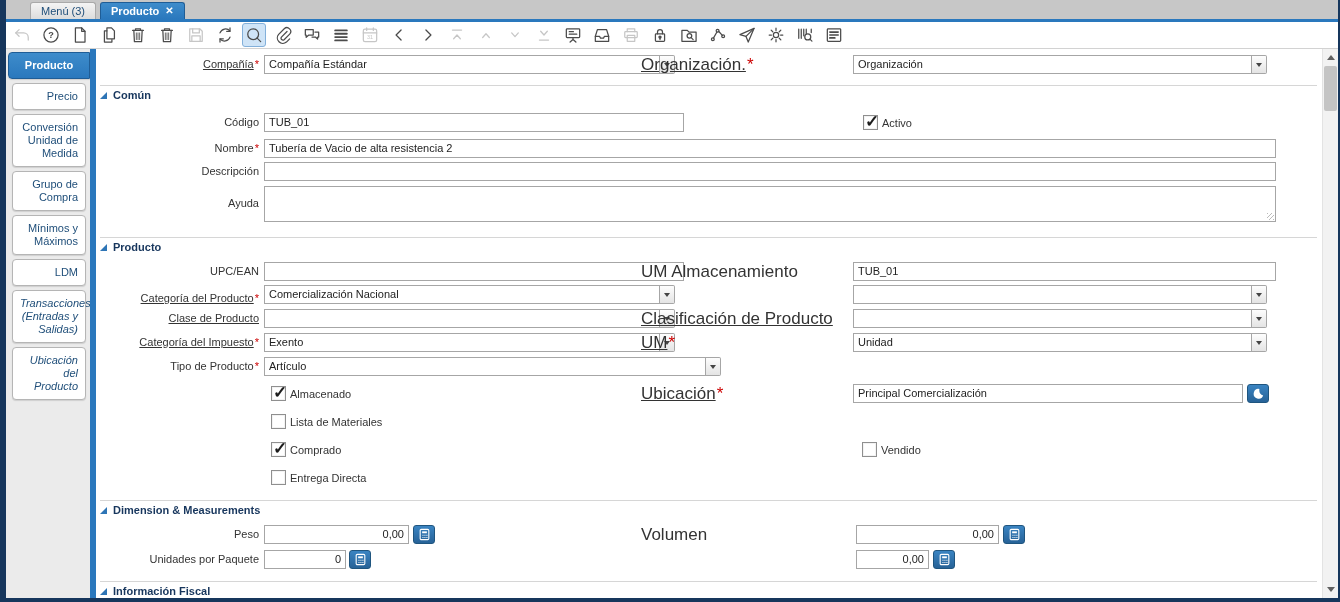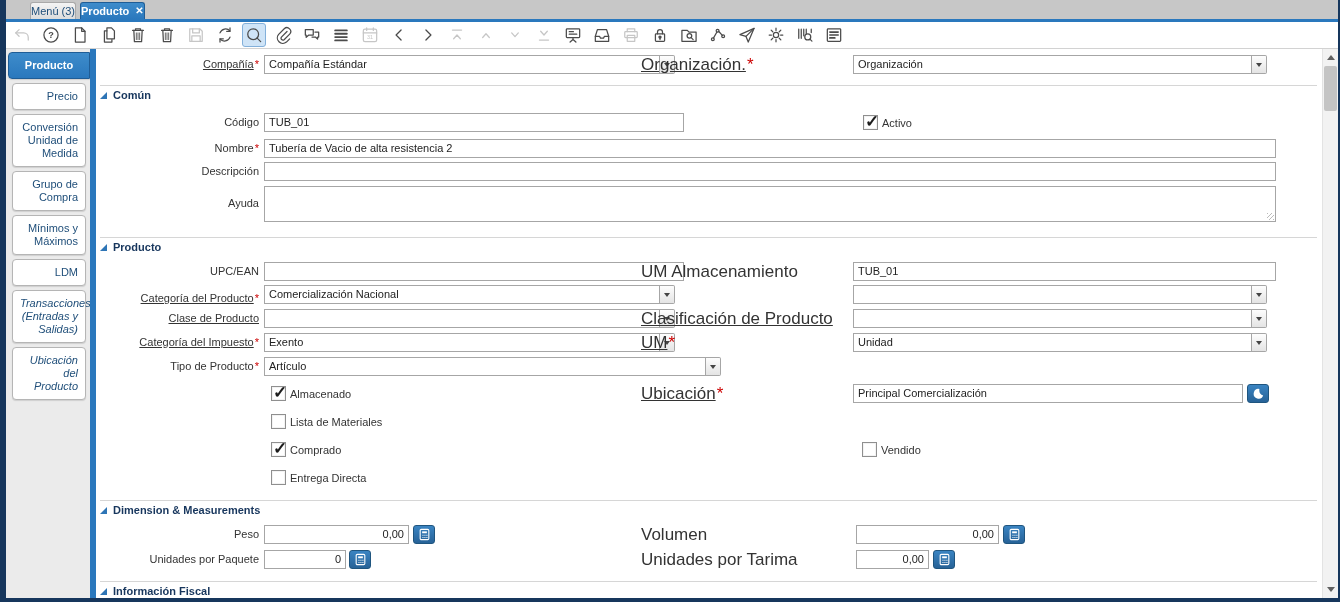--- a/index.html
+++ b/index.html
@@ -5,21 +5,21 @@
   * { margin:0; padding:0; box-sizing:border-box; }
   html,body { background:#9a9a9a; }
   #app {
     position:relative; width:1340px; height:602px; overflow:hidden;
     font-family:"Liberation Sans", sans-serif; background:#fff;
     border-left:6px solid #16365c; border-right:2px solid #16365c; border-bottom:4px solid #16365c;
   }
   
   .tabbar { position:absolute; left:0; top:0; right:0; height:19px; background:#c7c7c7;
             display:flex; align-items:flex-end; padding-left:24px; gap:4px; }
-  .wtab { height:17px; display:flex; align-items:center; gap:6px; padding:0 0;
+  .wtab { height:17px; display:flex; align-items:center; gap:6px; padding:0 10px;
           font-size:11px; border-radius:3px 3px 0 0; }
   .wtab.inactive { background:linear-gradient(#f4f4f4,#dcdcdc); border:1px solid #a9a9a9; border-bottom:none;
           color:#1f4e79; }
   .wtab.active { background:linear-gradient(#3e8ccb,#2a78bd); border:1px solid #1f5d96; border-bottom:none;
           color:#fff; font-weight:bold; }
   .wtab .x { font-size:10px; font-weight:bold; color:#fff; line-height:10px; }
   .bluestripe { position:absolute; left:0; top:19px; right:0; height:3px; background:#2a78bd; }
   
   .toolbar { position:absolute; left:0; top:22px; right:0; height:27px; background:#fff;
              border-bottom:1px solid #d2d2d2; display:flex; align-items:center; padding-left:4px; gap:5px; }
@@ -423,21 +423,20 @@
 
     <div class="lblL" style="top:501px"><span class="t">Unidades por Paquete</span></div>
     <div class="txt num" style="left:168px;top:501px;width:82px">0</div>
     <div class="bluebtn" style="left:253px;top:501px">
       <svg viewBox="0 0 14 16" width="11" height="13">
           <rect x="1.5" y="1.5" width="11" height="13" rx="1.5" fill="none" stroke="#fff" stroke-width="1.4"></rect>
           <rect x="4" y="4" width="6" height="2.4" fill="#fff"></rect>
           <path d="M4.3 9h1.5M6.8 9h1.5M9.3 9h1.5M4.3 11.8h1.5M6.8 11.8h1.5M9.3 11.8h1.5" stroke="#fff" stroke-width="1.1"></path>
         </svg>
     </div>
-    <div class="lblR" style="top:501px"><span class="t">Unidades por Tarima</span></div>
     <div class="txt num" style="left:760px;top:501px;width:73px">0,00</div>
     <div class="bluebtn" style="left:837px;top:501px">
       <svg viewBox="0 0 14 16" width="11" height="13">
           <rect x="1.5" y="1.5" width="11" height="13" rx="1.5" fill="none" stroke="#fff" stroke-width="1.4"></rect>
           <rect x="4" y="4" width="6" height="2.4" fill="#fff"></rect>
           <path d="M4.3 9h1.5M6.8 9h1.5M9.3 9h1.5M4.3 11.8h1.5M6.8 11.8h1.5M9.3 11.8h1.5" stroke="#fff" stroke-width="1.1"></path>
         </svg>
     </div>
 
     <div class="sec" style="top:532px">

